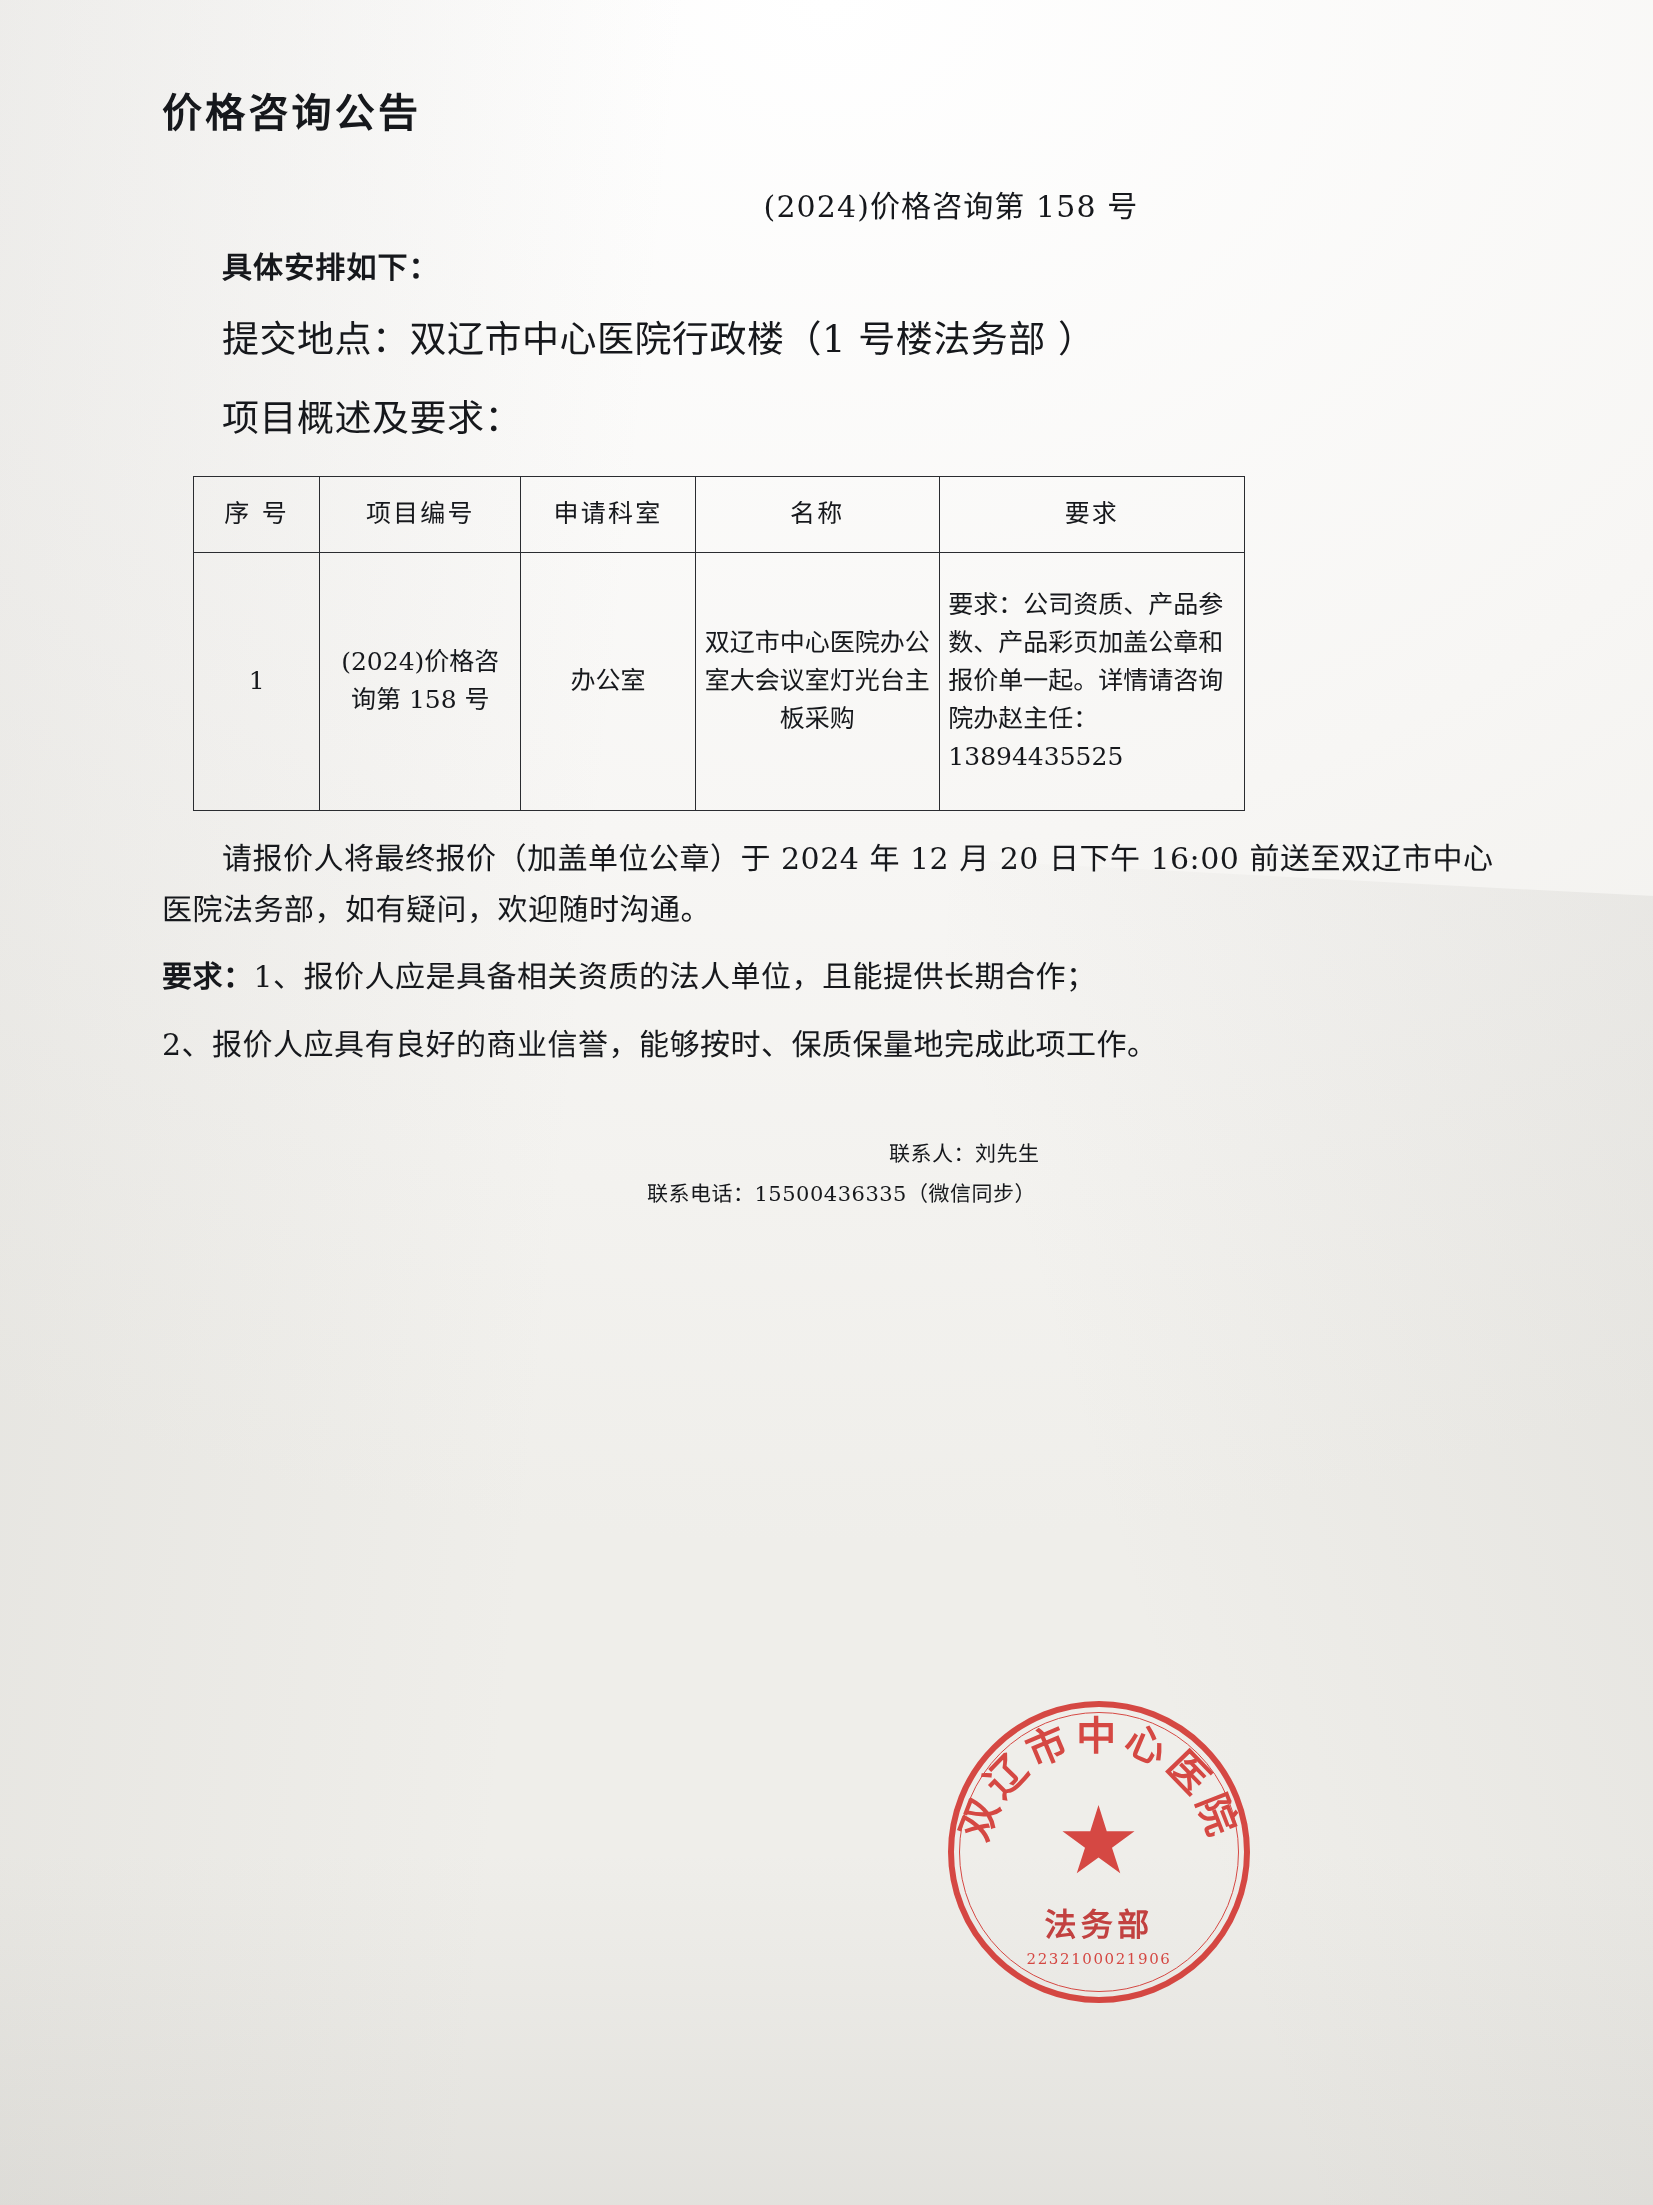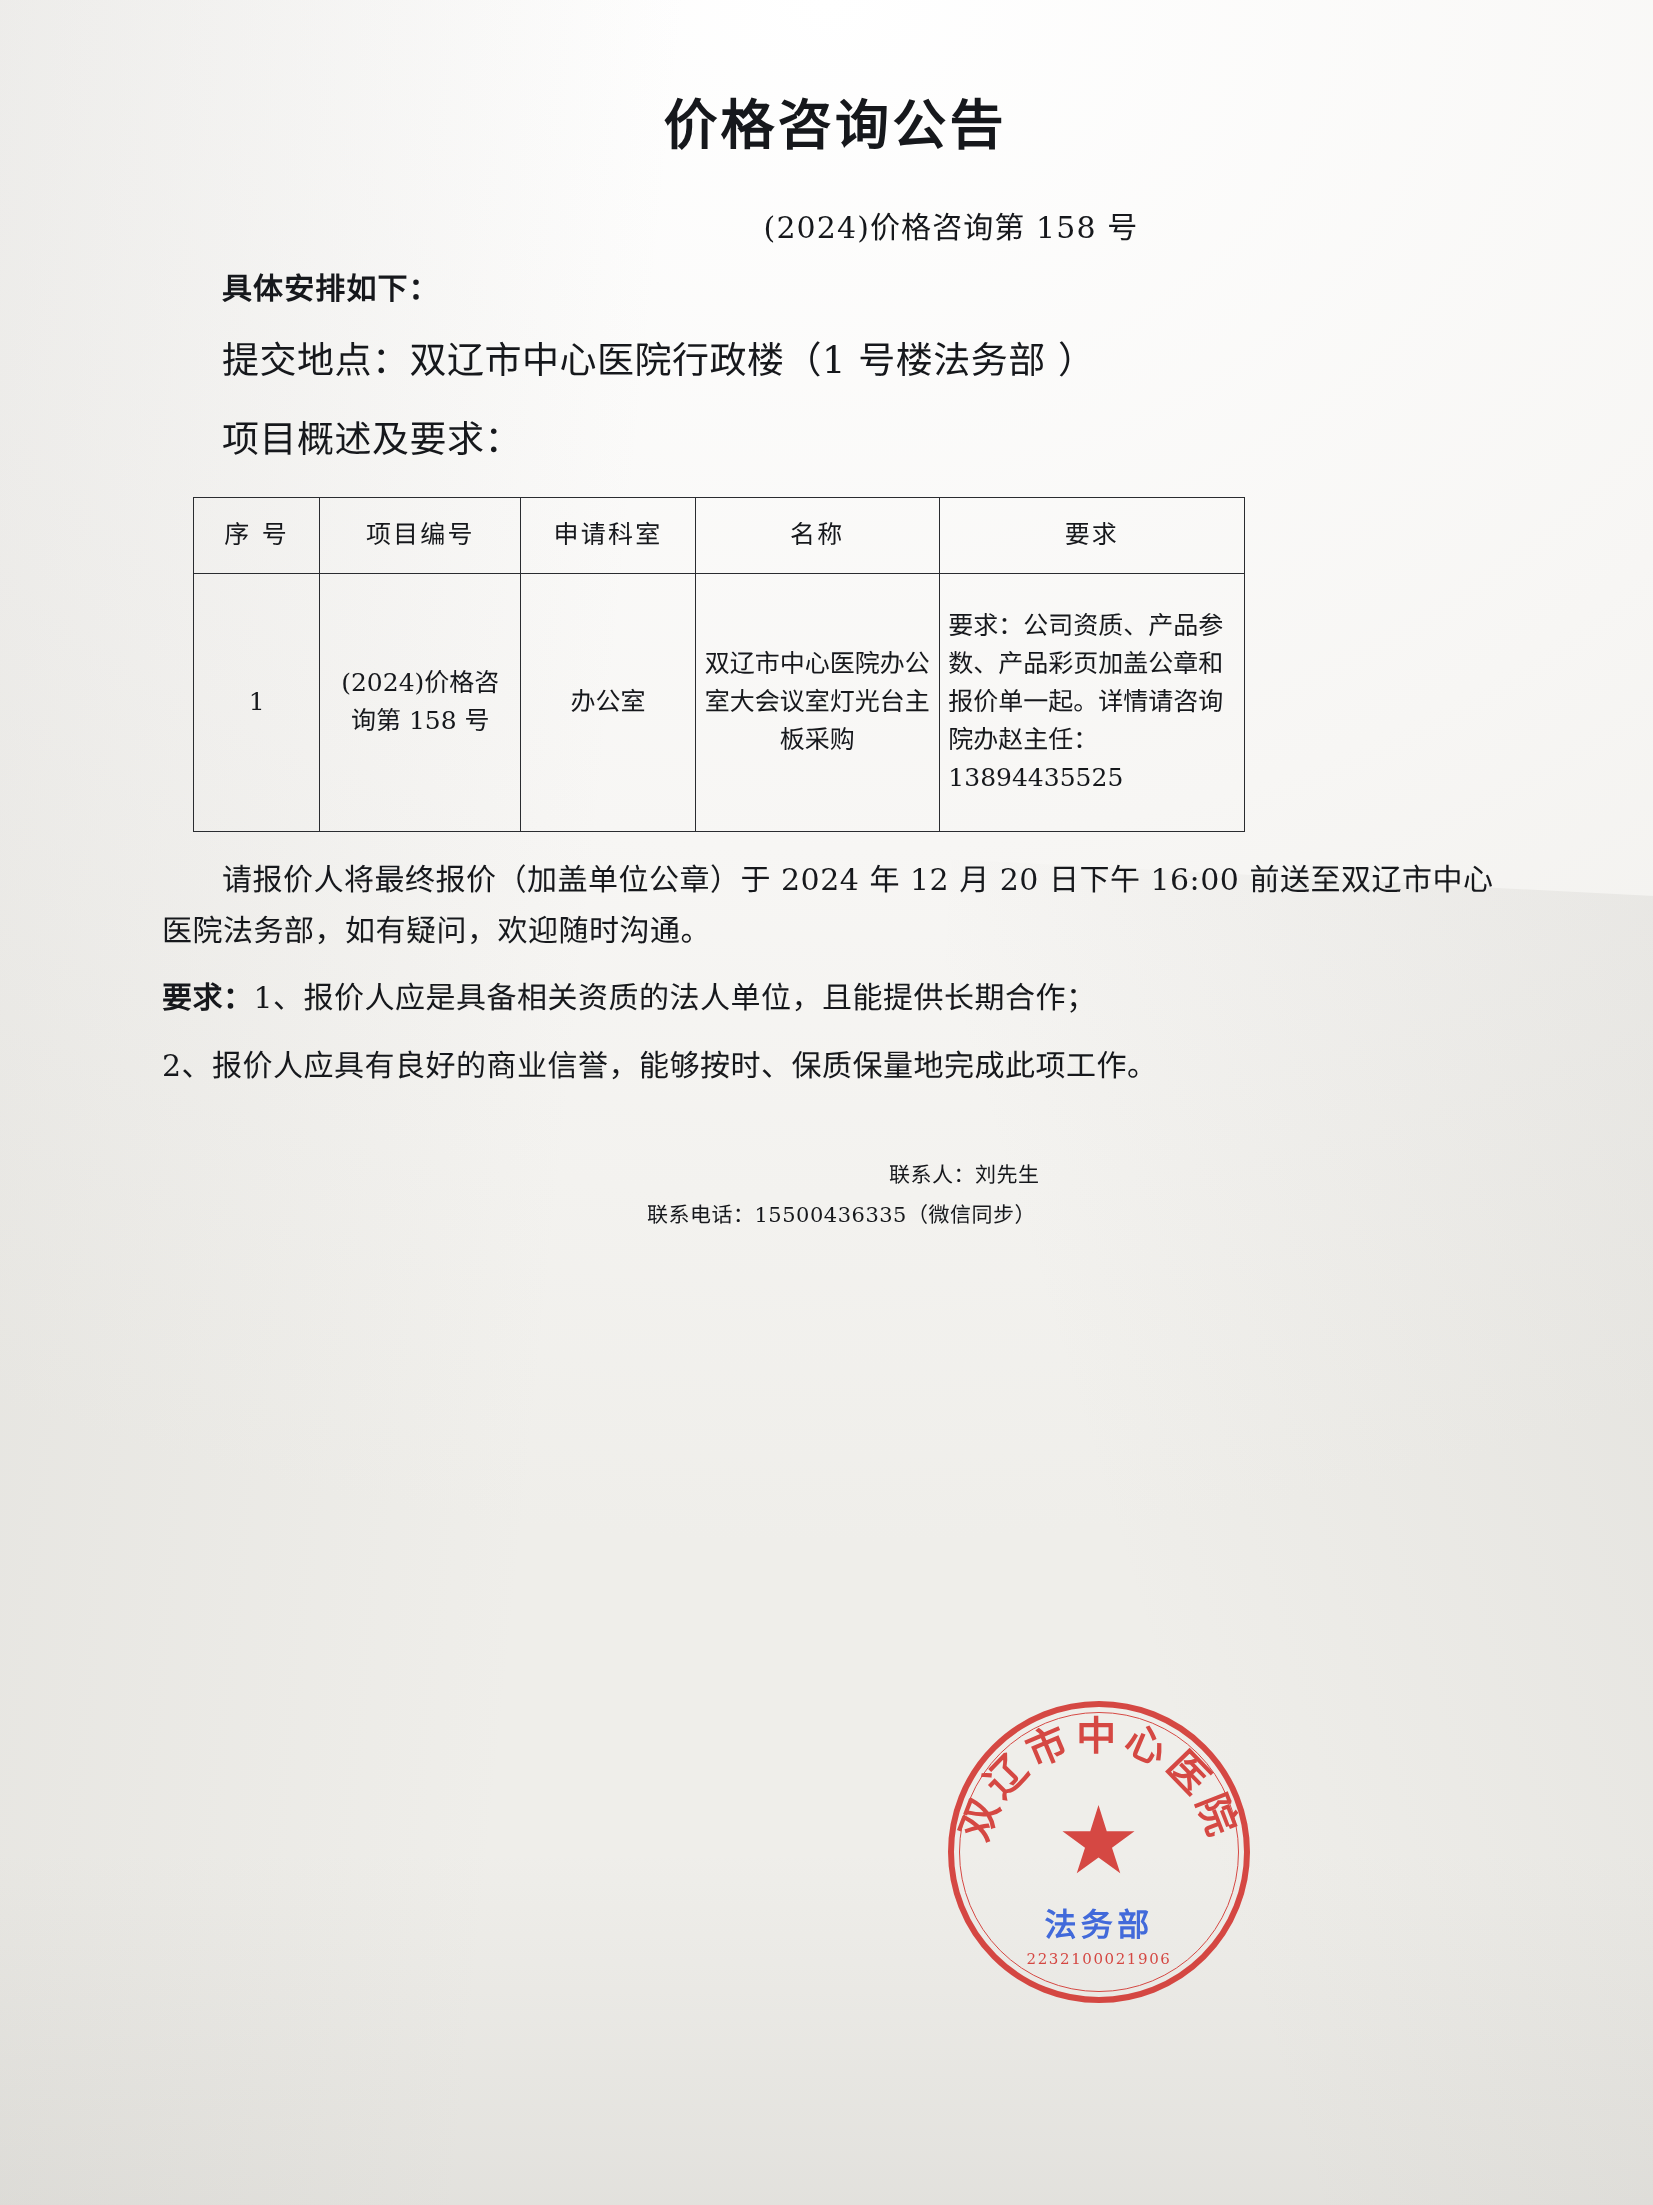--- a/index.html
+++ b/index.html
@@ -57,22 +57,21 @@
   
   #doc {
     position: absolute;
     left: 162px;
     top: 81px;
     width: 1346px;
     color: #16181c;
   }
 
   .title {
-    text-align: center;
-    font-size: 54px;
+    font-size: 40px;
     font-weight: 700;
     letter-spacing: 3.2px;
     margin: 0 0 5.4px 0;
     font-family: "DejaVu Serif", "Liberation Serif", serif;
   }
 
   .doc-number {
     text-align: center;
     font-size: 30px;
     margin-top: 43px;
@@ -215,21 +214,21 @@
     font-size: 74px;
     font-weight: 700;
     letter-spacing: 10px;
   }
   #seal .bottom-label {
     position: absolute;
     left: 0;
     top: 198px;
     width: 100%;
     text-align: center;
-    color: #1d4ed8;
+    color: #b91c1c;
     font-size: 32px;
     font-weight: 700;
     letter-spacing: 4.3px;
   }
   #seal .seal-code {
     position: absolute;
     left: 0;
     top: 249px;
     width: 100%;
     text-align: center;

